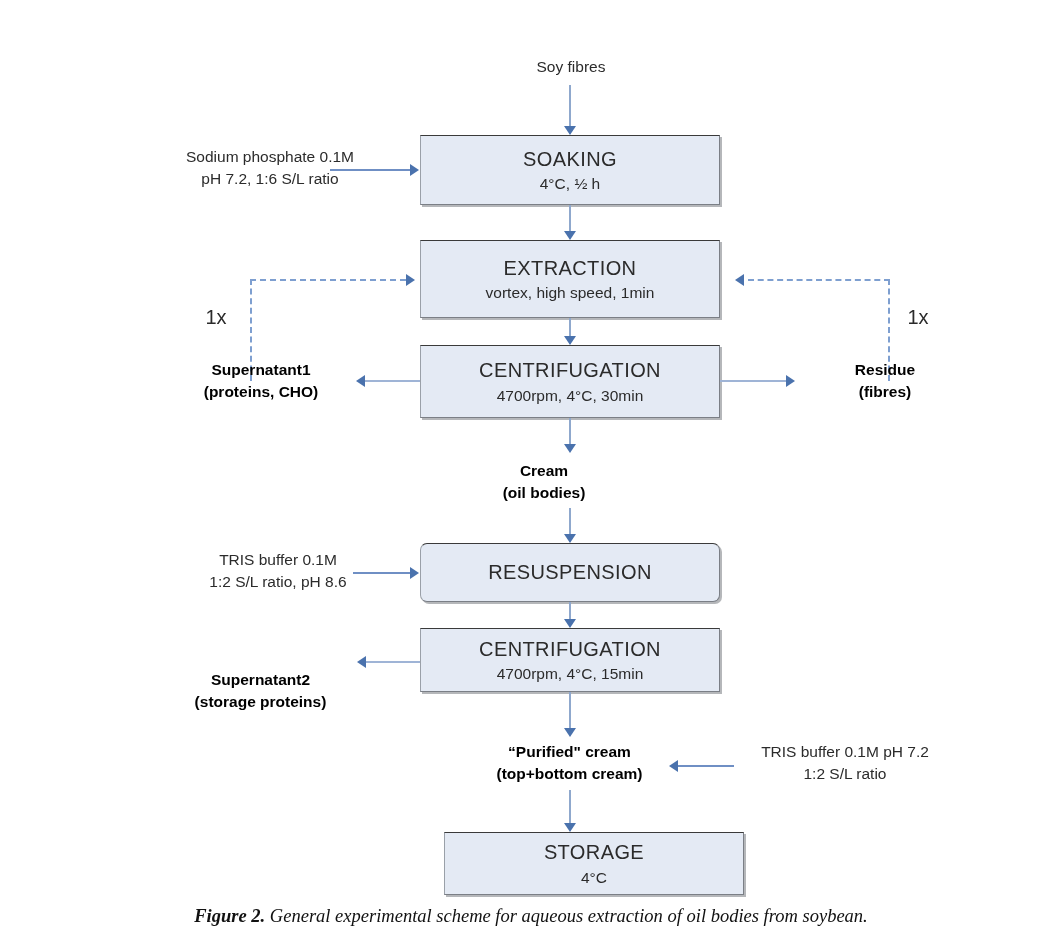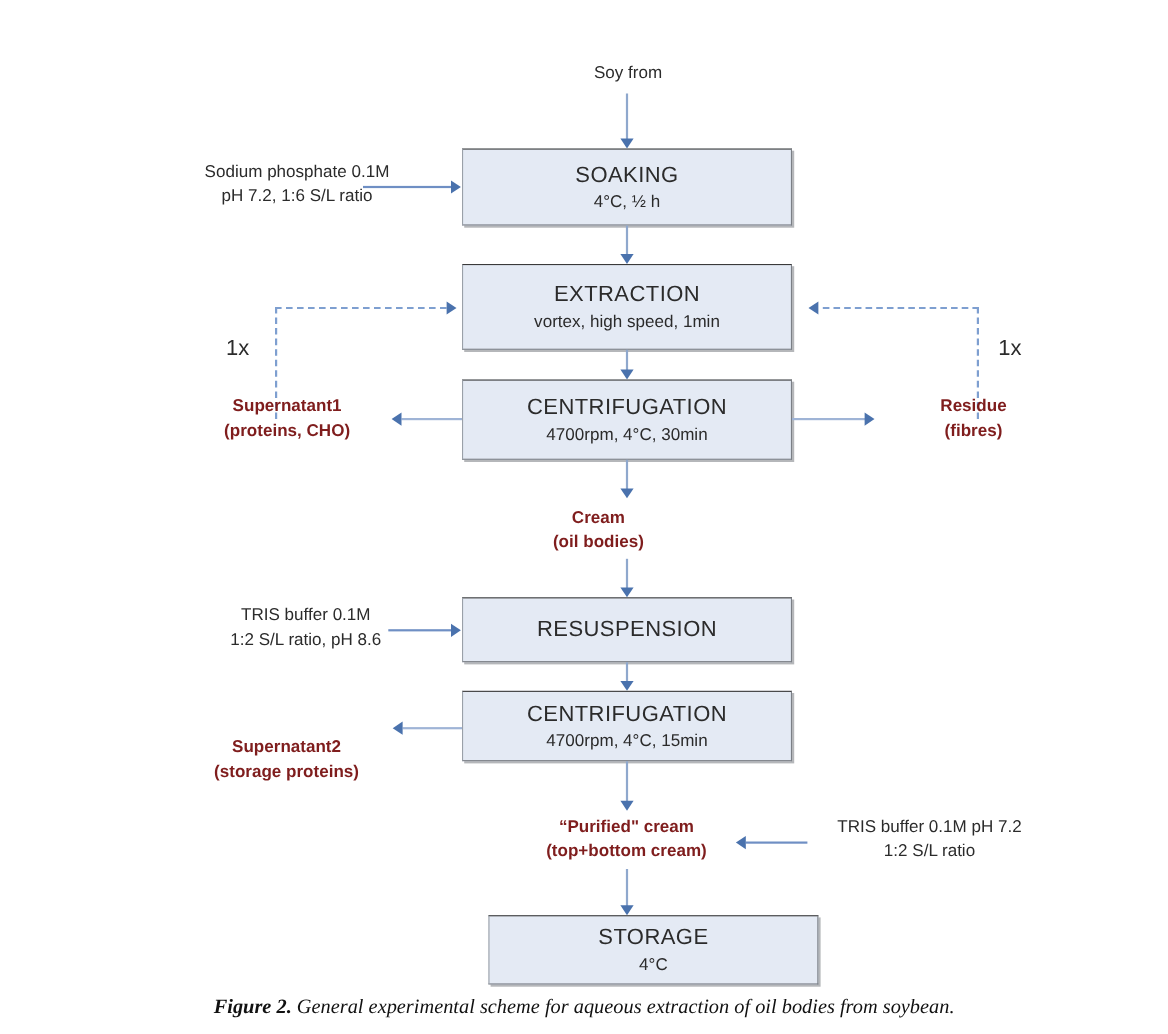--- a/index.html
+++ b/index.html
@@ -40,21 +40,21 @@
   .pbox .l2 { font-size: 15.5px; }
 
   
   .lbl {
     position: absolute;
     text-align: center;
     line-height: 1.42;
     white-space: nowrap;
   }
   .lbl.plain { font-size: 15.5px; color: #2b2b2b; }
-  .lbl.bold  { font-size: 15.5px; font-weight: bold; color: #7f1d1d; }
+  .lbl.bold  { font-size: 15.5px; font-weight: bold; color: #000000; }
   .lbl.small { font-size: 20px; color: #2b2b2b; }
   .lbl .l1, .lbl .l2 { display: block; }
 
   
   .vline {
     position: absolute;
     width: 2px;
     background: #8fa8cd;
   }
   .hline {
@@ -112,21 +112,21 @@
     font-weight: bold;
     font-style: italic;
   }
 </style>
 </head>
 <body>
 
 <div id="page">
 
   <div class="lbl plain" style="left:471px; top:56px; width:200px;">
-    <span class="l1">Soy from</span>
+    <span class="l1">Soy fibres</span>
   </div>
   <div class="vline" style="left:569px; top:85px; height:43px;"></div>
   <div class="arrow-down" style="left:564px; top:126px;"></div>
 
   <div class="pbox" style="left:420px; top:135px; width:300px; height:70px;">
     <span class="l1">SOAKING</span>
     <span class="l2">4°C, ½ h</span>
   </div>
 
   <div class="lbl plain" style="left:150px; top:146px; width:240px;">
@@ -184,21 +184,21 @@
   <div class="arrow-down" style="left:564px; top:444px;"></div>
 
   <div class="lbl bold" style="left:464px; top:460px; width:160px;">
     <span class="l1">Cream</span>
     <span class="l2">(oil bodies)</span>
   </div>
 
   <div class="vline" style="left:569px; top:508px; height:28px;"></div>
   <div class="arrow-down" style="left:564px; top:534px;"></div>
 
-  <div class="pbox" style="left:420px; top:543px; width:300px; height:59px;">
+  <div class="pbox" style="left:420px; top:543px; width:300px; height:59px;border-radius:7px;">
     <span class="l1">RESUSPENSION</span>
   </div>
 
   <div class="lbl plain" style="left:168px; top:549px; width:220px;">
     <span class="l1">TRIS buffer 0.1M</span>
     <span class="l2">1:2 S/L ratio, pH 8.6</span>
   </div>
   <div class="hline" style="left:353px; top:572px; width:59px;"></div>
   <div class="arrow-right" style="left:410px; top:567px;"></div>
 

